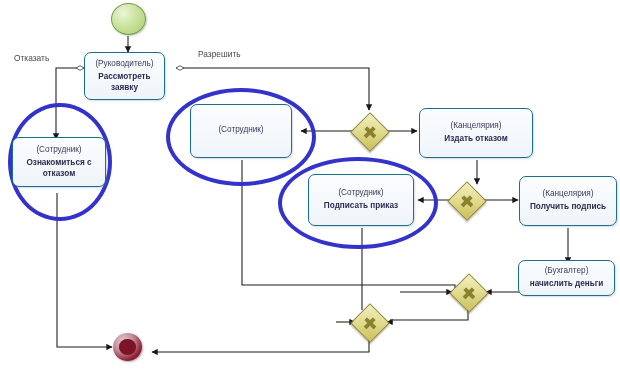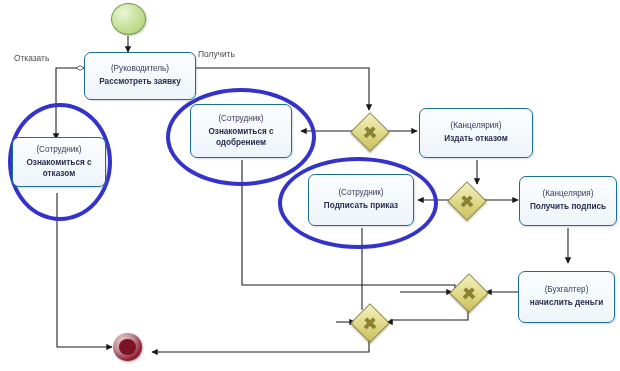--- a/index.html
+++ b/index.html
@@ -176,51 +176,50 @@
   <div class="ellipse-annot" style="left:8px; top:103px; width:104px; height:118px;"></div>
   <div class="ellipse-annot" style="left:166px; top:88px; width:150px; height:98px;"></div>
   <div class="ellipse-annot" style="left:278px; top:157px; width:160px; height:92px;"></div>
 
   <div class="start-node" style="left:111px; top:3px; width:33px; height:30px;"></div>
 
   <div class="end-node" style="left:113px; top:333px; width:29px; height:28px;">
     <div class="end-node-inner"></div>
   </div>
 
-  <div class="node-box" style="left:84px; top:52px; width:112px; height:48px;">
+  <div class="node-box" style="left:84px; top:52px; width:81px; height:48px;">
     <div class="node-role">(Руководитель)</div>
     <div class="node-title">Рассмотреть заявку</div>
   </div>
 
   <div class="node-box" style="left:12px; top:137px; width:94px; height:50px;">
     <div class="node-role">(Сотрудник)</div>
     <div class="node-title">Ознакомиться с отказом</div>
   </div>
 
   <div class="node-box" style="left:190px; top:104px; width:102px; height:54px;">
     <div class="node-role">(Сотрудник)</div>
-    <div class="node-title">Ознакомиться с одобрением</div>
   </div>
 
   <div class="node-box" style="left:419px; top:108px; width:114px; height:50px;">
     <div class="node-role">(Канцелярия)</div>
     <div class="node-title">Издать отказом</div>
   </div>
 
   <div class="node-box" style="left:308px; top:174px; width:106px; height:52px;">
     <div class="node-role">(Сотрудник)</div>
     <div class="node-title">Подписать приказ</div>
   </div>
 
   <div class="node-box" style="left:519px; top:176px; width:98px; height:50px;">
     <div class="node-role">(Канцелярия)</div>
     <div class="node-title">Получить подпись</div>
   </div>
 
-  <div class="node-box" style="left:518px; top:271px; width:97px; height:52px;text-align:center;">
+  <div class="node-box" style="left:518px; top:260px; width:97px; height:36px;text-align:center;">
     <div class="node-role">(Бухгалтер)</div>
     <div class="node-title">начислить деньги</div>
   </div>
 
   <div class="fork-node" style="left:356px; top:118px;">
     <div class="fork-plus"></div>
   </div>
 
   <div class="fork-node" style="left:453px; top:187px;">
     <div class="fork-plus"></div>
@@ -228,15 +227,15 @@
 
   <div class="fork-node" style="left:455px; top:279px;">
     <div class="fork-plus"></div>
   </div>
 
   <div class="fork-node" style="left:356px; top:309px;">
     <div class="fork-plus"></div>
   </div>
 
   <div class="edge-label" style="left:14px; top:53px;text-align:center;">Отказать</div>
-  <div class="edge-label" style="left:198px; top:49px;">Получить</div>
+  <div class="edge-label" style="left:198px; top:49px;">Разрешить</div>
 
 </div>
 
 </body></html>

